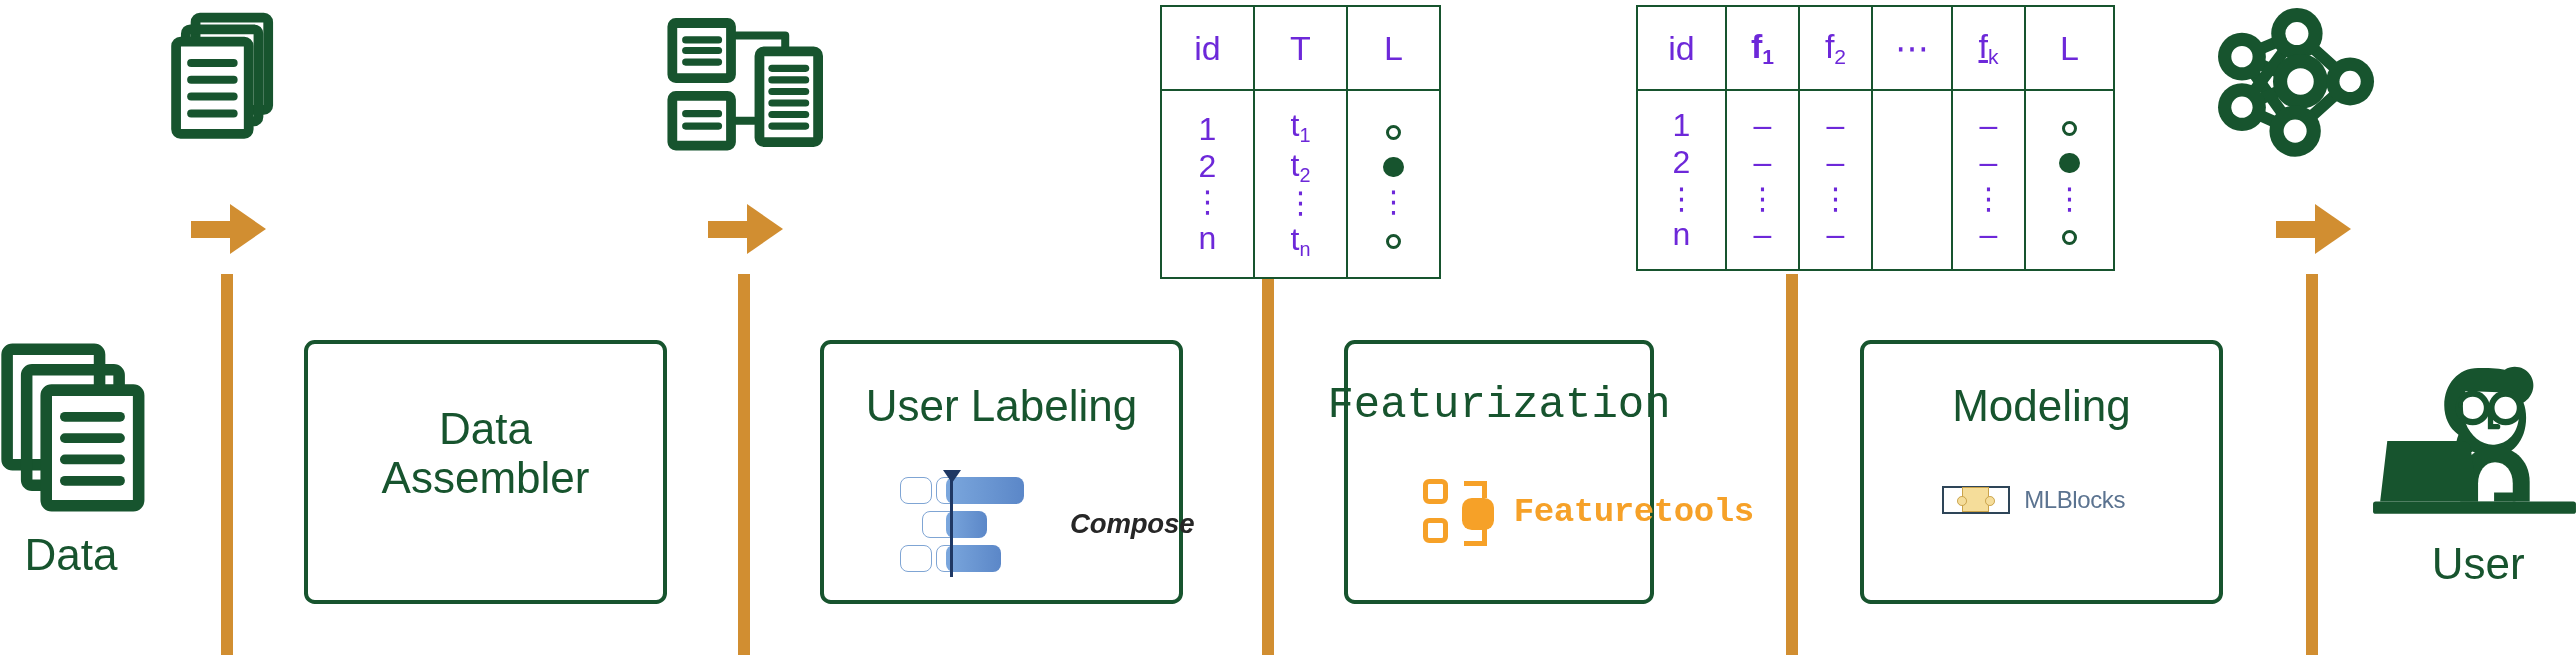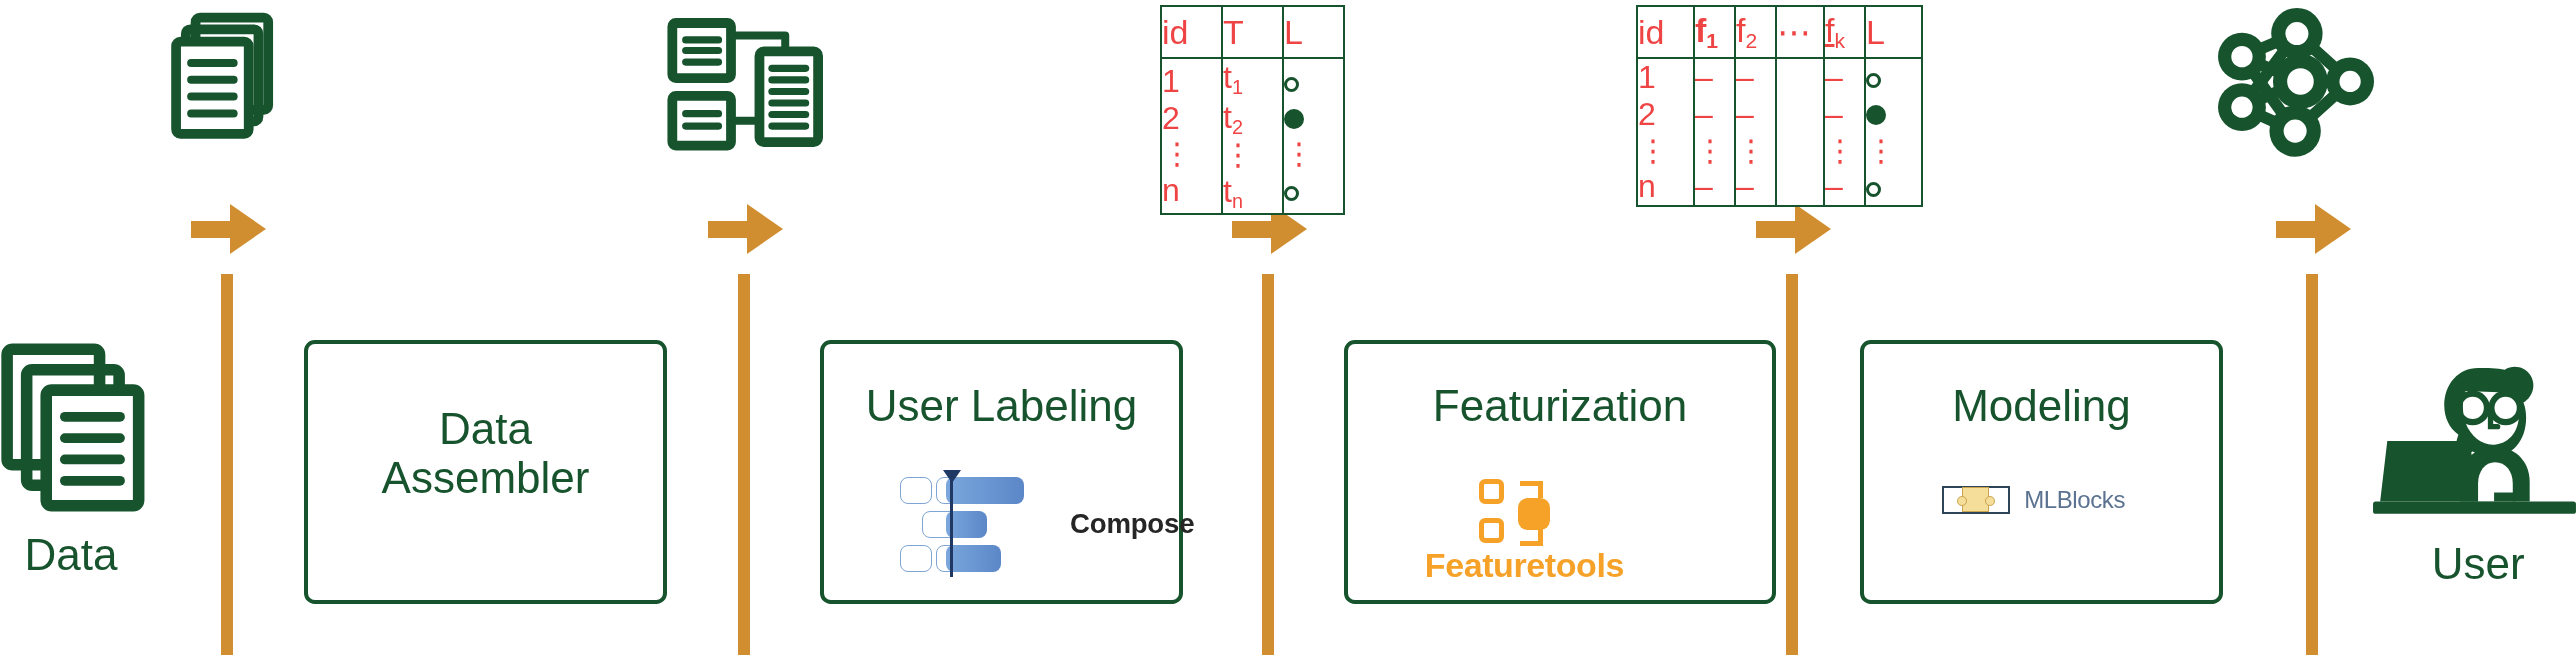--- a/index.html
+++ b/index.html
@@ -31,33 +31,33 @@
     color:#17542e;font-size:44px;line-height:1.12;text-align:center;
     font-weight:400;white-space:pre-line;
   }
 
   
   .endlabel{position:absolute;color:#17542e;font-size:44px;text-align:center;width:100%;}
 
   
   .dtable{position:absolute;border-collapse:collapse;background:#fff;}
   .dtable td,.dtable th{
-    border:2.7px solid #17542e;color:#ef4444;text-align:left;
-    font-weight:400;padding:0;font-family:"Liberation Sans",sans-serif;
+    border:2.7px solid #17542e;color:#6d28d9;text-align:center;
+    font-weight:400;padding:16px;font-family:"Liberation Sans",sans-serif;
   }
   .dtable th{font-size:34px;height:50px;}
   .dtable td{font-size:32px;line-height:1.0;}
   .dtable td div{line-height:1.16;}
   .dtable sub{font-size:0.62em;vertical-align:-0.28em;}
   .ring{display:inline-block;width:15px;height:15px;border:3.6px solid #17542e;border-radius:50%;box-sizing:border-box;}
   .dot{display:inline-block;width:20.4px;height:20.4px;background:#17542e;border-radius:50%;}
   .vdots{display:inline-block;font-size:30px;letter-spacing:0;}
 
   
-  .compose-wrap{position:absolute;display:flex;align-items:center;}
+  .compose-wrap{position:absolute;display:flex;align-items:center;font-style:italic;}
   .compose-mark{position:relative;width:124px;height:108px;}
   .cbar{position:absolute;border-radius:8px;box-sizing:border-box;}
   .cbar.hollow{background:#fff;border:1.8px solid #7fa5d4;}
   .cbar.fill1{background:linear-gradient(90deg,#7ba7dd,#5b87c8);}
   .cneedle{position:absolute;left:50px;top:1.8px;width:2.7px;height:105px;background:#1f3864;}
   .cneedle-head{position:absolute;left:43px;top:0px;width:0;height:0;
       border-left:9px solid transparent;border-right:9px solid transparent;border-top:13.3px solid #1f3864;}
   .compose-text{font-size:27.6px;font-weight:bold;color:#262626;margin-left:46px;letter-spacing:-0.2px;}
 
   
@@ -223,23 +223,23 @@
       <td>
         <div><span class="ring"></span></div>
         <div><span class="dot"></span></div>
         <div class="vdots">⋮</div>
         <div><span class="ring"></span></div>
       </td>
     </tr>
   </tbody>
     </table>
 
-  <div class="stagebox" style="left:1344px;top:340px;width:432px;height:264px;">
+  <div class="stagebox" style="left:1344px;top:340px;width:310px;height:264px;font-family:Liberation Mono, monospace;">
     <div class="title" style="margin-top:37px;">Featurization</div>
-    <div class="ft-wrap" style="left:75px;top:133px;flex-direction:column;">
+    <div class="ft-wrap" style="left:75px;top:133px;">
       <div class="ft-mark">
         <div class="ft-sq" style="left:0px;top:1.8px;"></div>
         <div class="ft-sq" style="left:0px;top:41px;"></div>
         <div class="ft-blob"></div>
         <div class="ft-br" style="left:41px;top:3.6px;border-width:5.3px 5.3px 0 0;"></div>
         <div class="ft-br" style="left:41px;top:52px;border-width:0 5.3px 5.3px 0;"></div>
       </div>
       <div class="ft-text">Featuretools</div>
     </div>
   </div>

